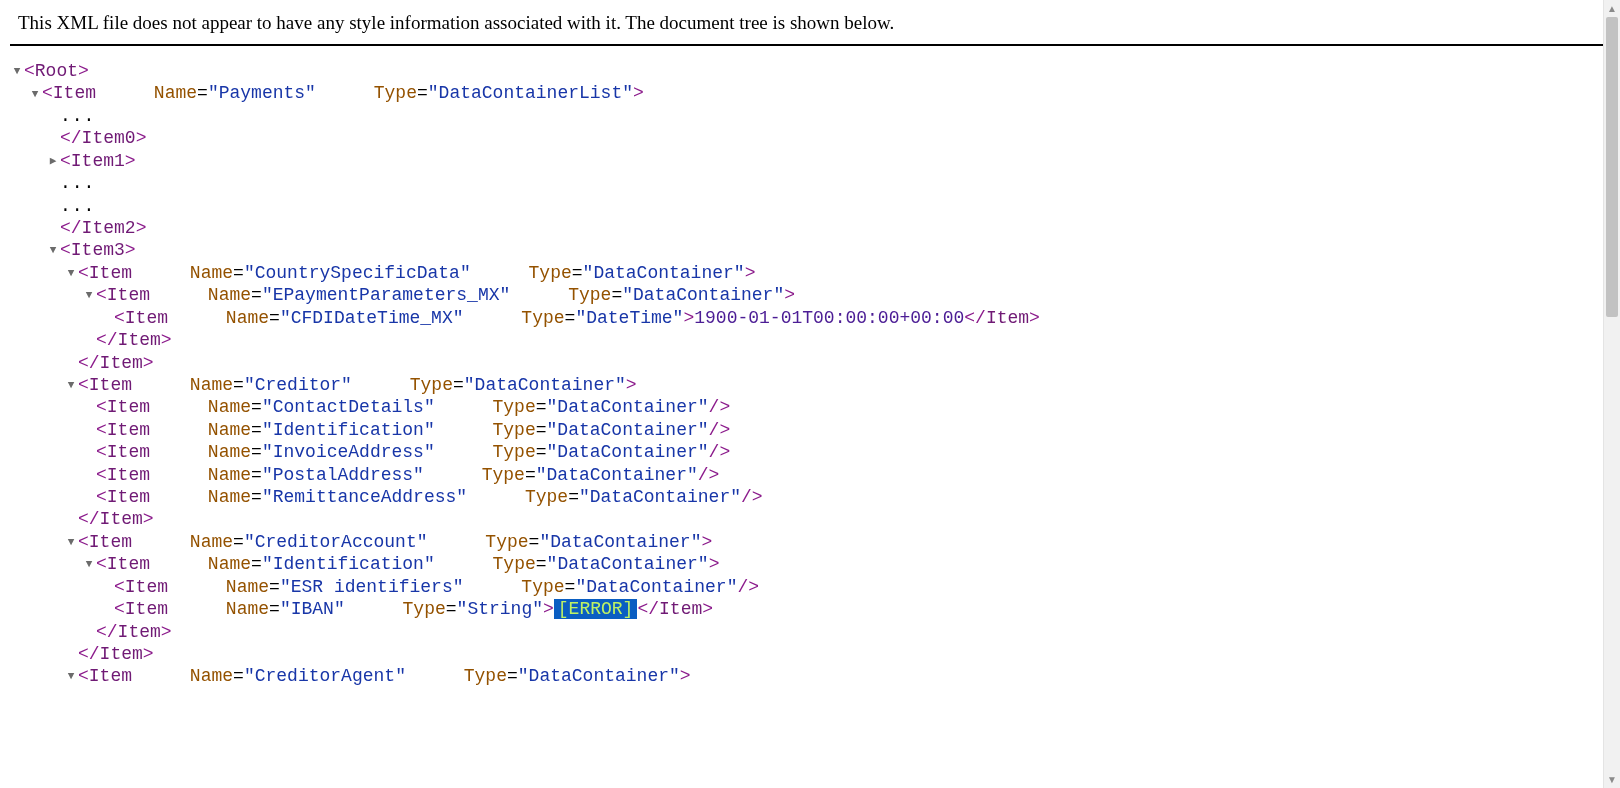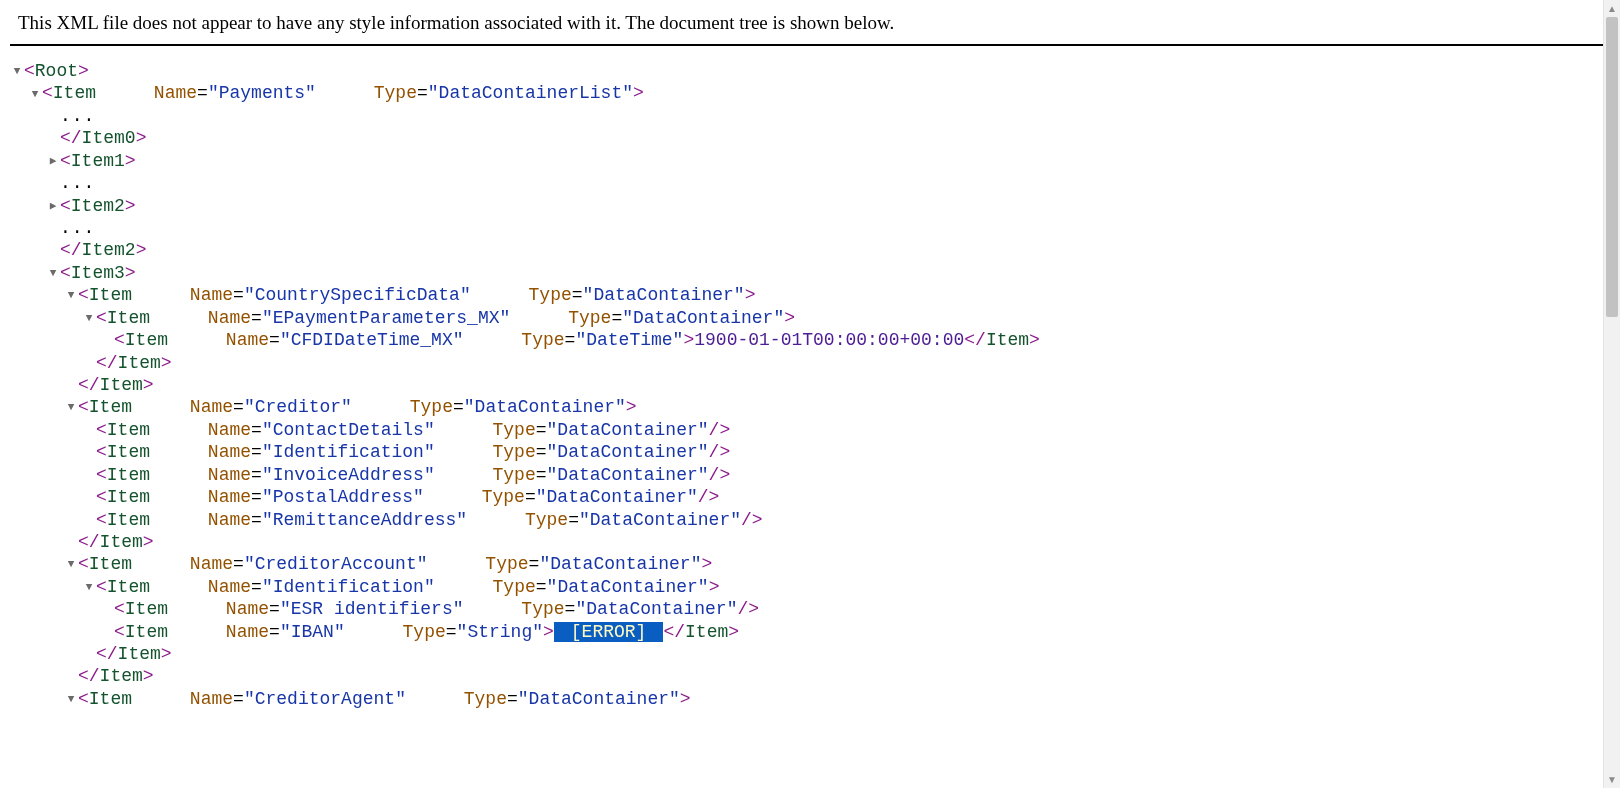--- a/index.html
+++ b/index.html
@@ -32,29 +32,29 @@
     display:inline-block;
     width: 14px;
     color:#6b6b6b;
     font-size: 11px;
     cursor: pointer;
     user-select: none;
     vertical-align: middle;
     text-align: center;
   }
   .tag-angle { color:#8b1a8b; } 
-  .tag-name  { color:#14532d; }
+  .tag-name  { color:#701a75; }
   .attr-name { color:#945200;margin-left:47px; } 
   .attr-eq   { color:#000; }
   .attr-val  { color:#1836a8; } 
   .text-val  { color:#4c1d95; }
   .highlight {
     background:#0a5ec2;
-    color:#fef9c3;
-    padding: 0 17px;
+    color:#bef264;
+    padding: 0 4px;
   }
   .ellipsis { color:#000; letter-spacing:1px; }
   .scrollbar {
     position: fixed;
     top:0; right:0; bottom:0;
     width:17px;
     background:#f1f1f1;
     border-left:1px solid #e4e4e4;
   }
   .sb-arrow {
@@ -100,23 +100,20 @@
     <span class="indent" style="width:50px"></span><span class="tag-angle">&lt;/</span><span class="tag-name">Item0</span><span class="tag-angle">&gt;</span>
   </div>
 
   <div class="row">
     <span class="indent" style="width:36px"></span><span class="arrow">▶</span><span class="tag-angle">&lt;</span><span class="tag-name">Item1</span><span class="tag-angle">&gt;</span>
   </div>
   <div class="row">
     <span class="indent" style="width:50px"></span><span class="ellipsis">...</span>
   </div>
 
-  <div class="row">
-    <span class="indent" style="width:36px"></span><span class="arrow">▶</span><span class="tag-angle">&lt;</span><span class="tag-name">Item2</span><span class="tag-angle">&gt;</span>
-  </div>
   <div class="row">
     <span class="indent" style="width:50px"></span><span class="ellipsis">...</span>
   </div>
   <div class="row">
     <span class="indent" style="width:50px"></span><span class="tag-angle">&lt;/</span><span class="tag-name">Item2</span><span class="tag-angle">&gt;</span>
   </div>
 
   <div class="row">
     <span class="indent" style="width:36px"></span><span class="arrow">▼</span><span class="tag-angle">&lt;</span><span class="tag-name">Item3</span><span class="tag-angle">&gt;</span>
   </div>

